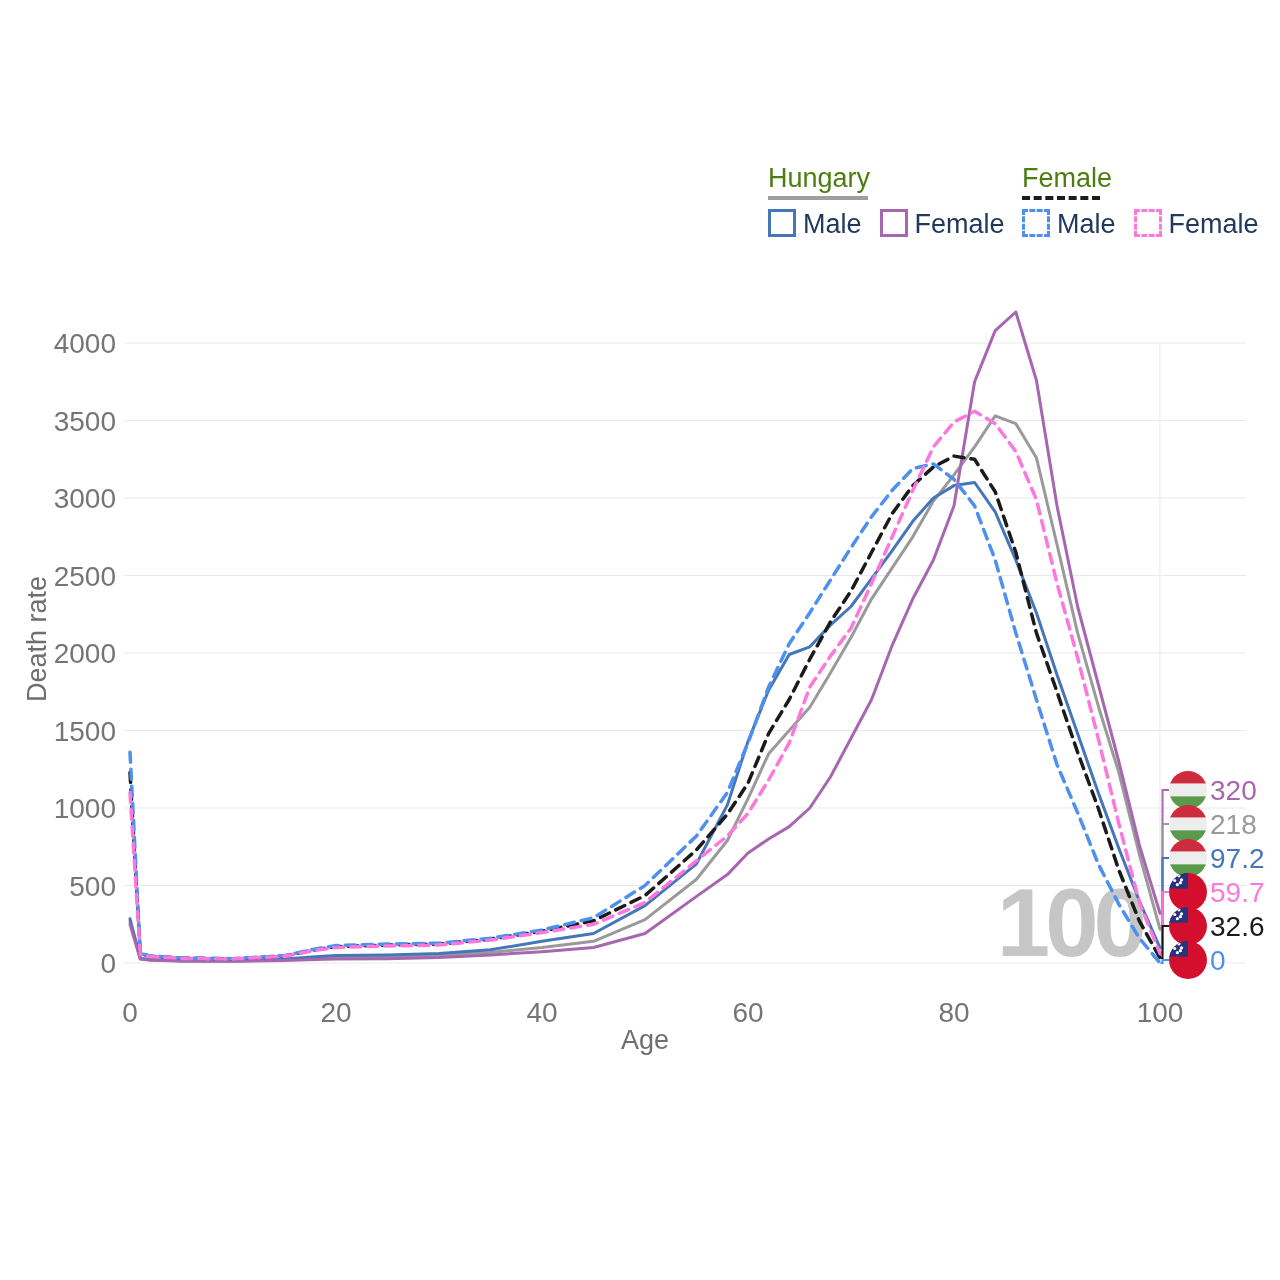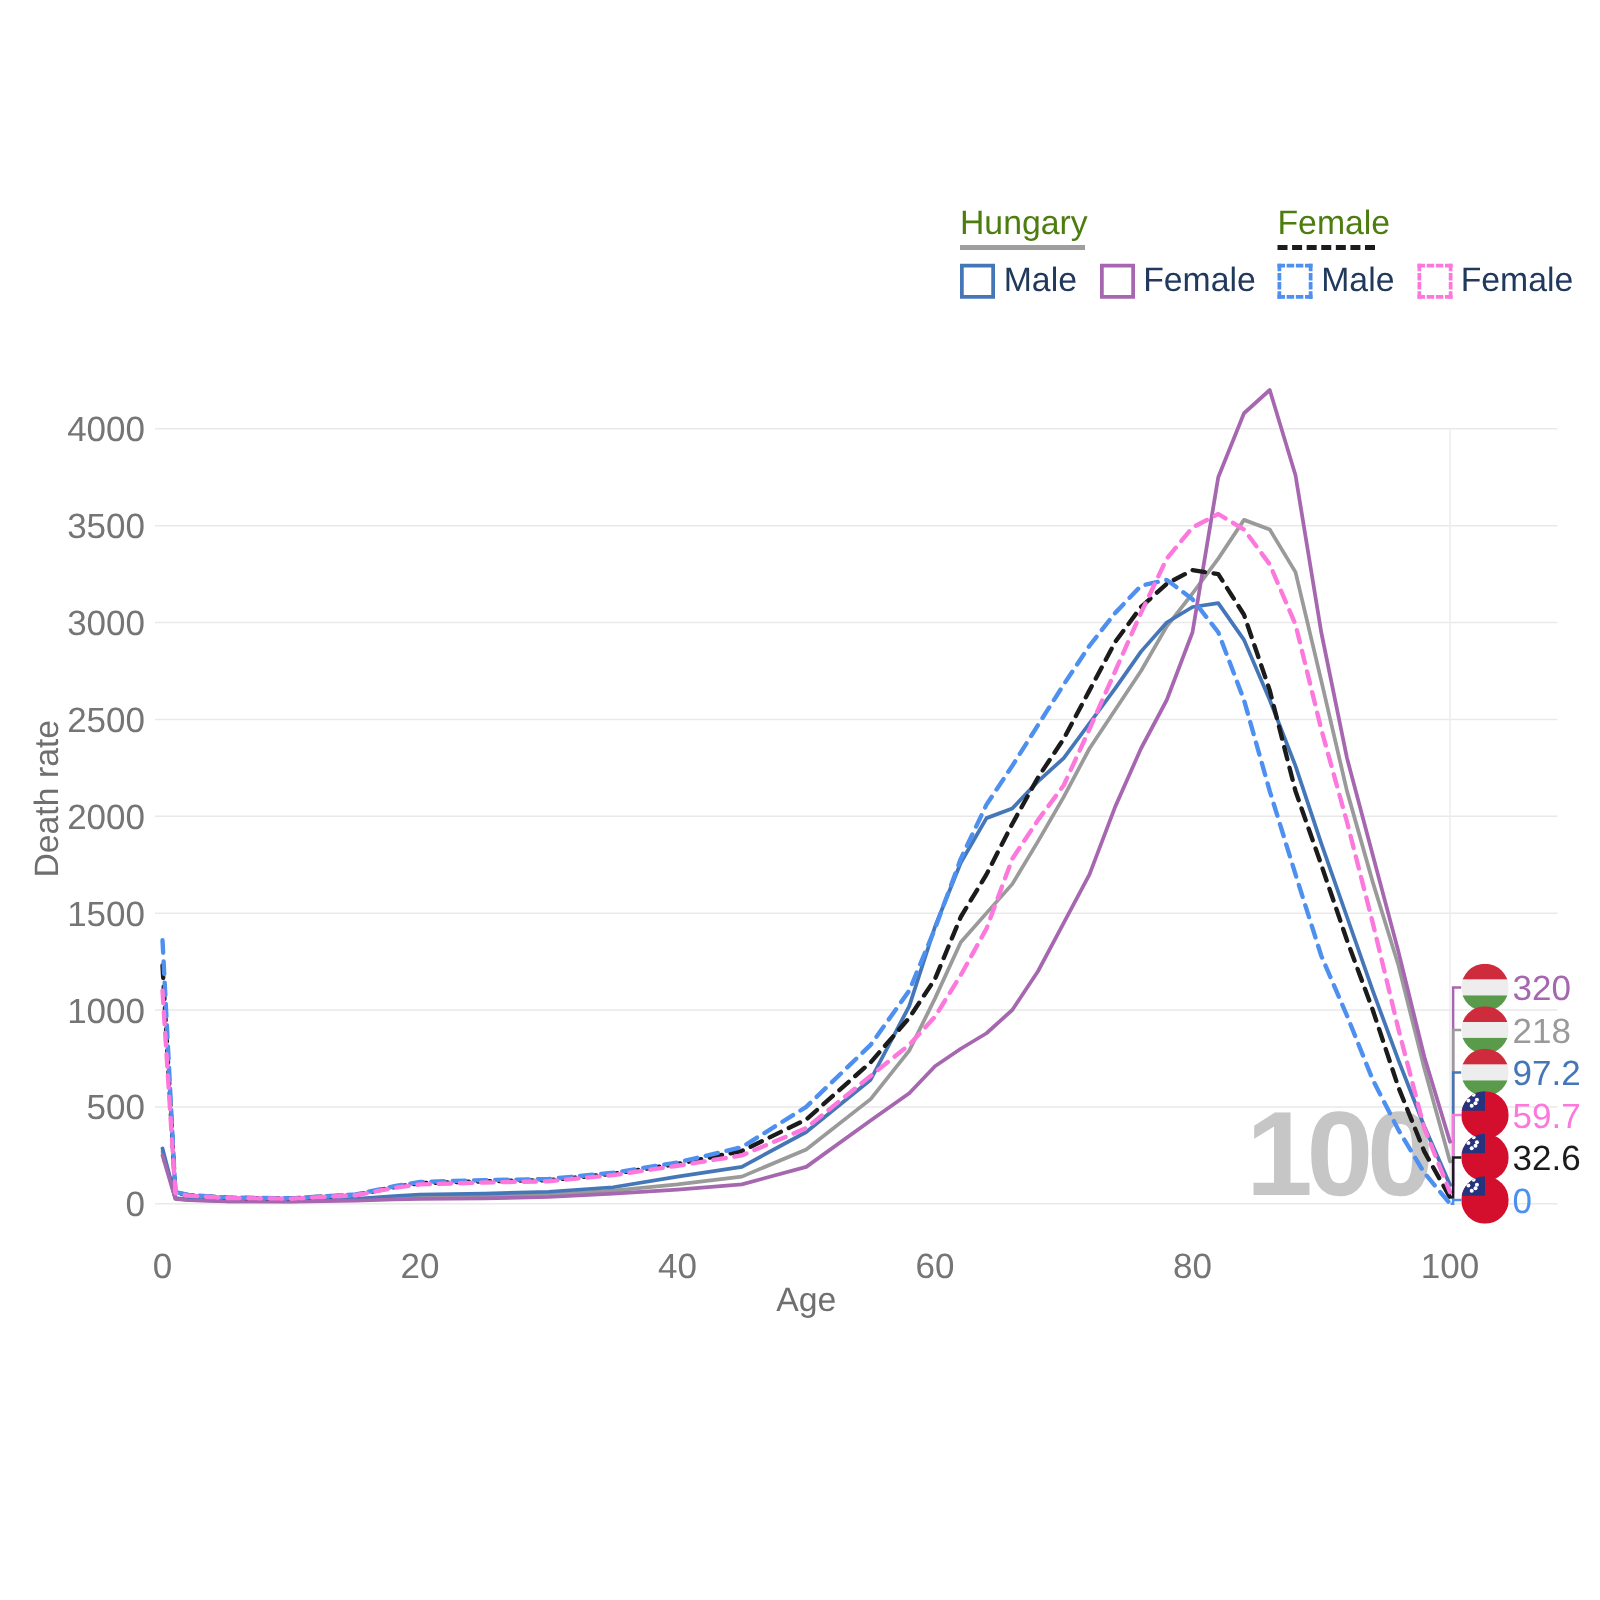--- a/index.html
+++ b/index.html
@@ -8,21 +8,21 @@
   .chart-title{position:absolute;left:30px;top:96px;font-size:38px;font-weight:bold;
         color:#1e3a5f;letter-spacing:0px;white-space:nowrap;}
   .legend-group{position:absolute;top:163px;display:flex;flex-direction:column;}
   #legend-hungary{left:768px;}
   #legend-samoa{left:1022px;}
   .legend-header{font-size:27px;color:#4d7c0f;white-space:nowrap;}
   .legend-underline{height:4px;margin-top:2px;}
   #legend-hungary .legend-underline{width:100px;}
   #legend-samoa .legend-underline{width:78px;height:0;border-top:4px dashed #1c1c1c;background:none !important;}
   .legend-items{display:flex;margin-top:9px;}
-  .legend-item{display:flex;align-items:center;margin-right:18px;cursor:pointer;}
+  .legend-item{display:flex;align-items:flex-start;margin-right:18px;cursor:pointer;}
   .swatch{width:22px;height:22px;border:3px solid #888;background:#fff;margin-right:7px;flex:0 0 auto;}
   .swatch.dashed{border-style:dashed;}
   .legend-item-label{font-size:27px;color:#21395c;white-space:nowrap;}
   .chart-svg{position:absolute;left:0;top:0;}
   .footer{position:absolute;left:40px;top:1103px;font-size:26px;line-height:40px;color:#565656;}
   .footer div{white-space:nowrap;}
 </style>
 </head>
 <body>
 

